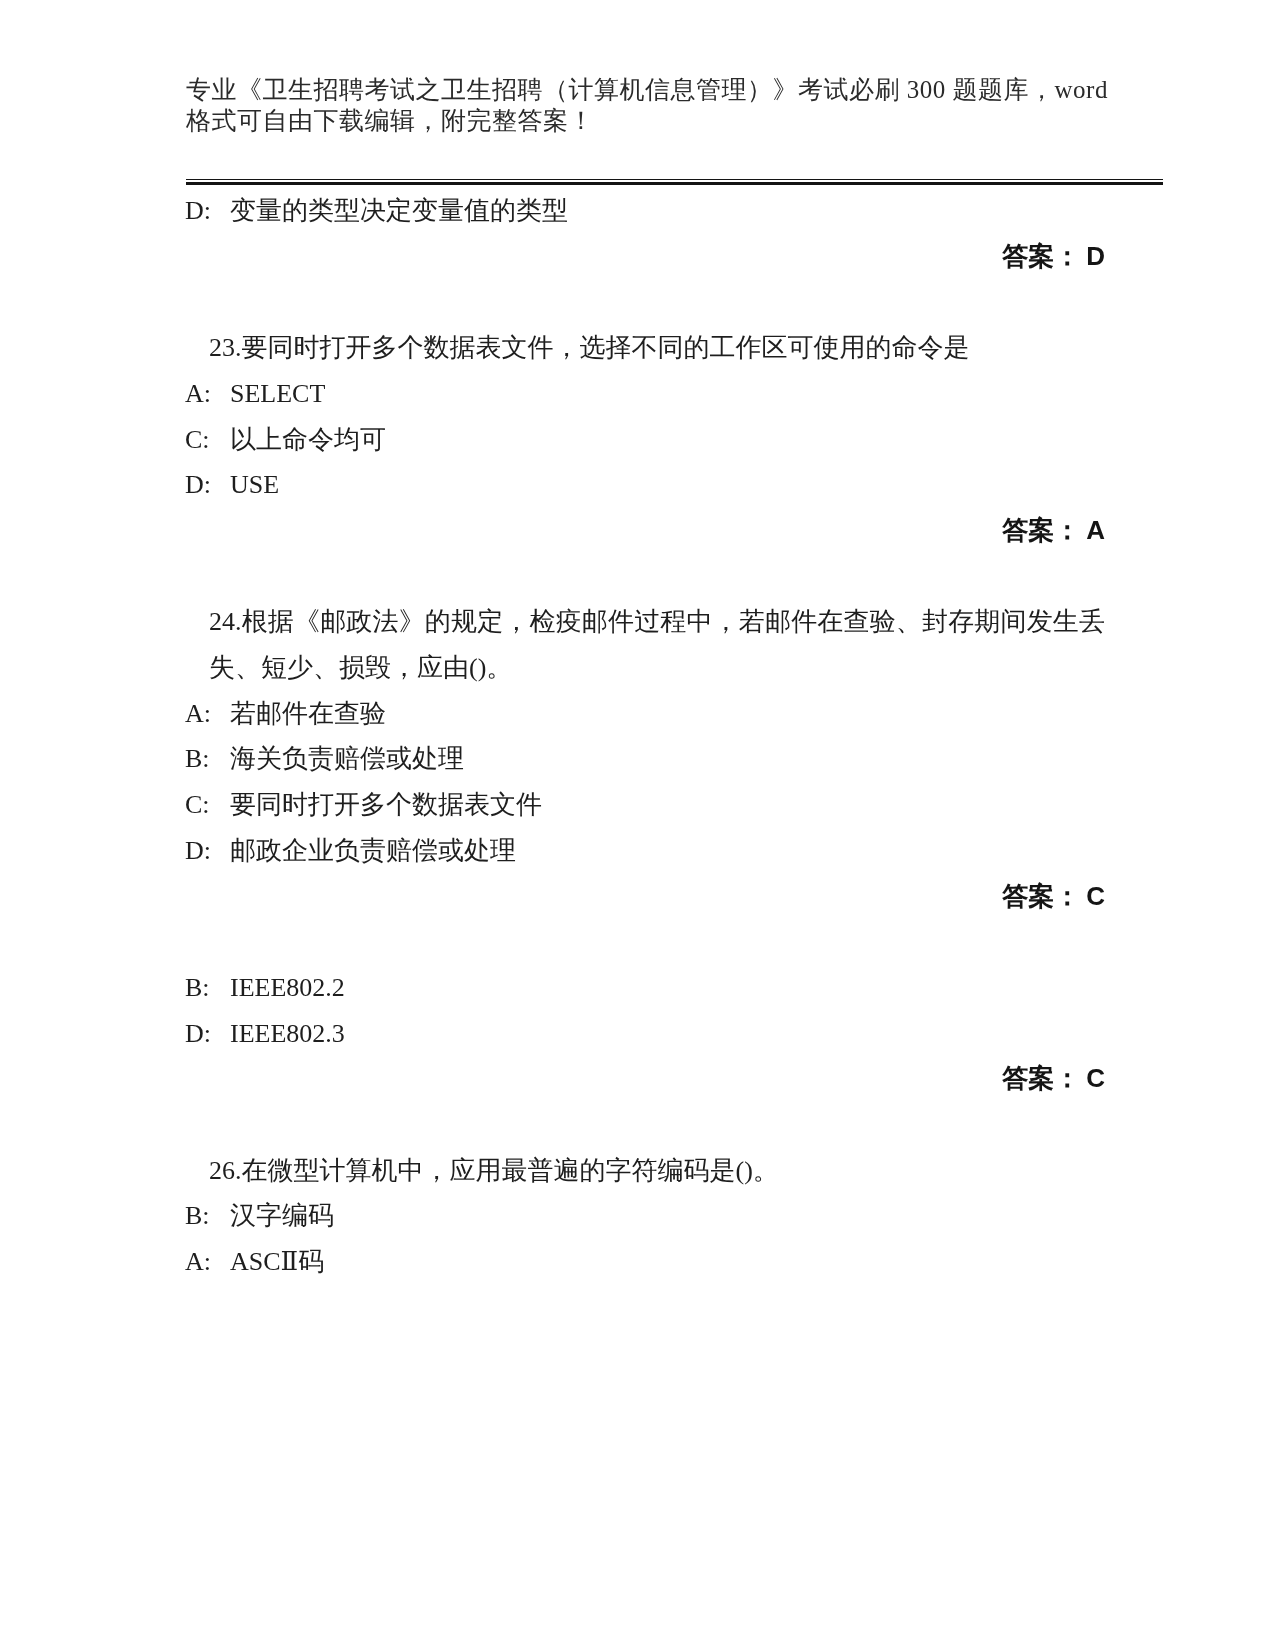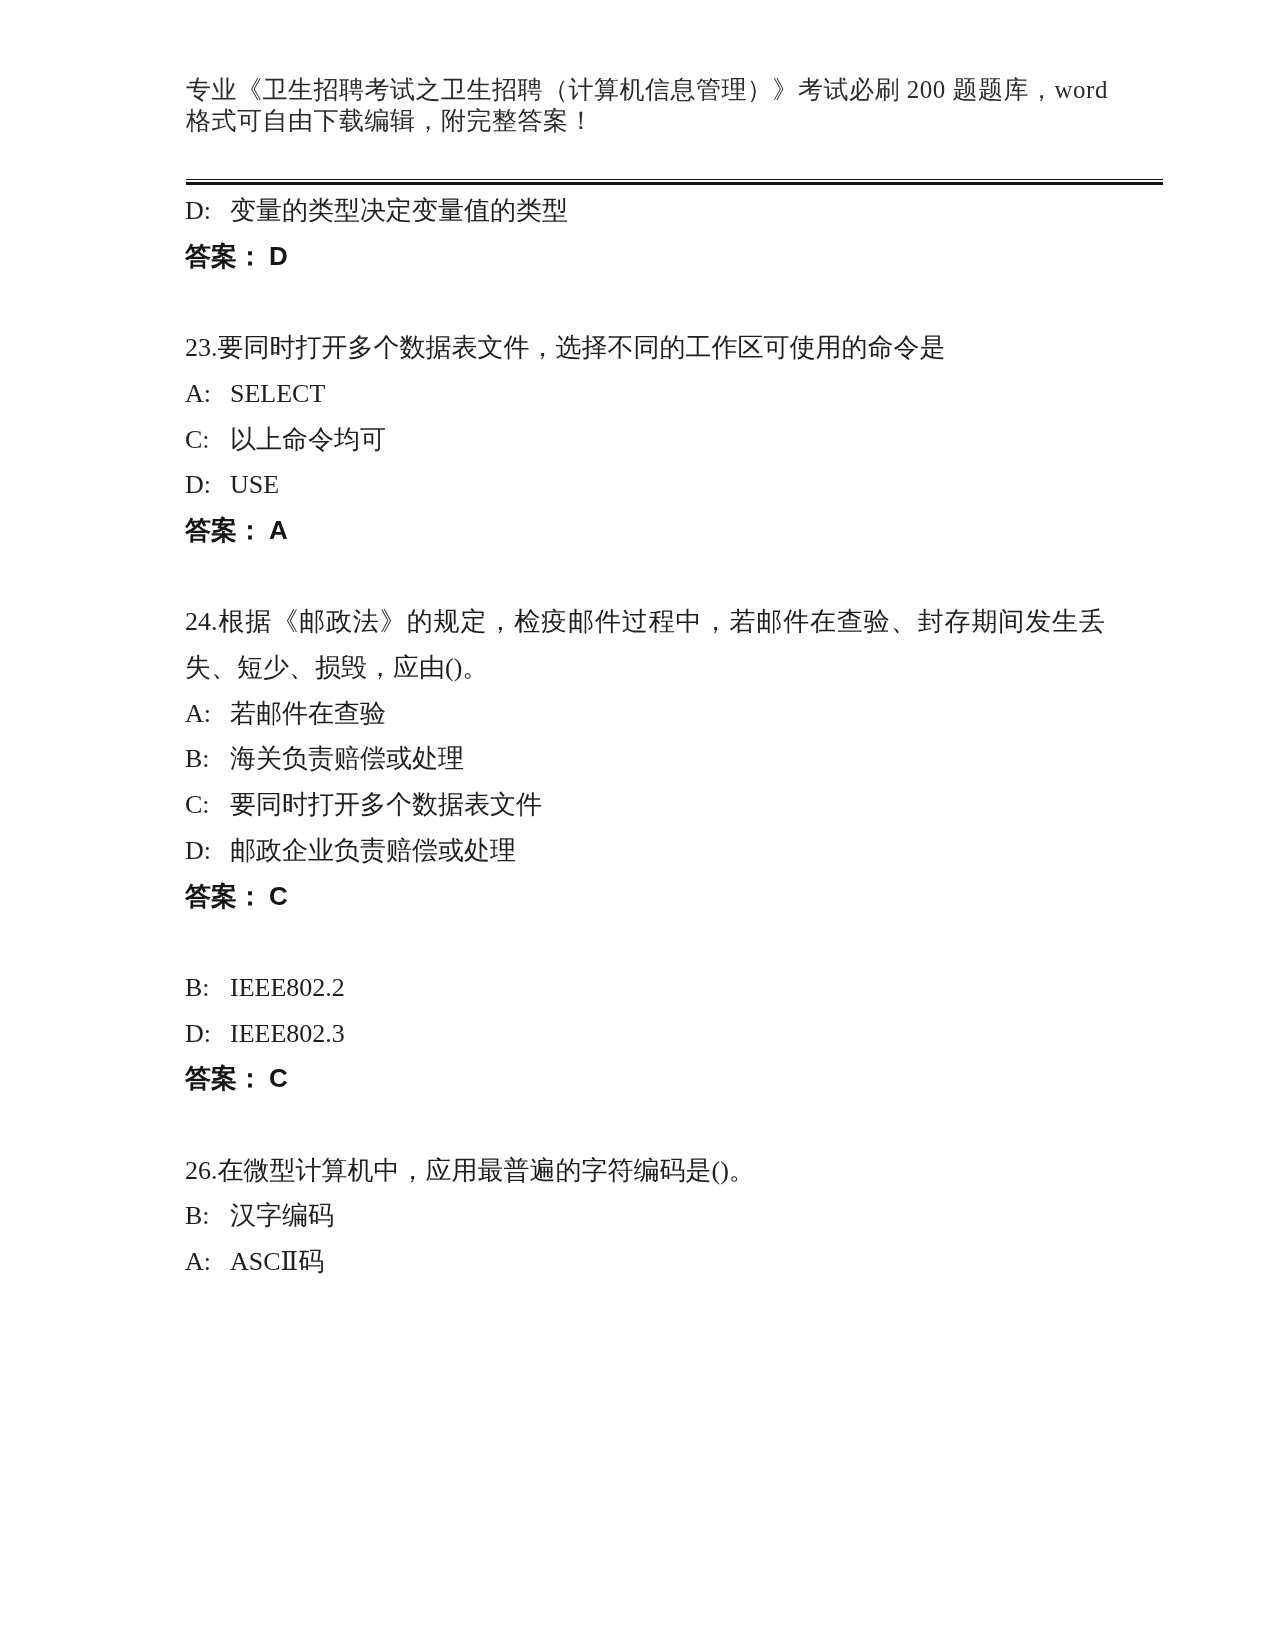--- a/index.html
+++ b/index.html
@@ -40,40 +40,41 @@
   .content {
     position: absolute;
     left: 185px;
     top: 188px;
     width: 920px;
     font-size: 26px;
     line-height: 45.7px;
   }
   .block + .block { margin-top: 45.7px; }
   .line { min-height: 45.7px; }
-  .question { text-align: justify; }
+  .question { text-align: justify; margin-left: 24px; }
   .opt-label {
     display: inline-block;
     min-width: 28px;
     margin-right: 17px;
   }
   .answer {
     font-family: "Liberation Sans", "DejaVu Sans", sans-serif;
     font-weight: 700;
     color: #151515;
+    text-align: right;
   }
   .ans-value { margin-left: 6px; }
 </style>
 </head>
 <body>
 
 <div class="page">
 
   <div class="header">
-    <div class="header-line">专业《卫生招聘考试之卫生招聘（计算机信息管理）》考试必刷 200 题题库，word</div>
+    <div class="header-line">专业《卫生招聘考试之卫生招聘（计算机信息管理）》考试必刷 300 题题库，word</div>
     <div class="header-line">格式可自由下载编辑，附完整答案！</div>
   </div>
   <div class="header-rule">
     <div class="rule-thin"></div>
     <div class="rule-thick"></div>
   </div>
 
   <div class="content">
 
     <div class="block">

